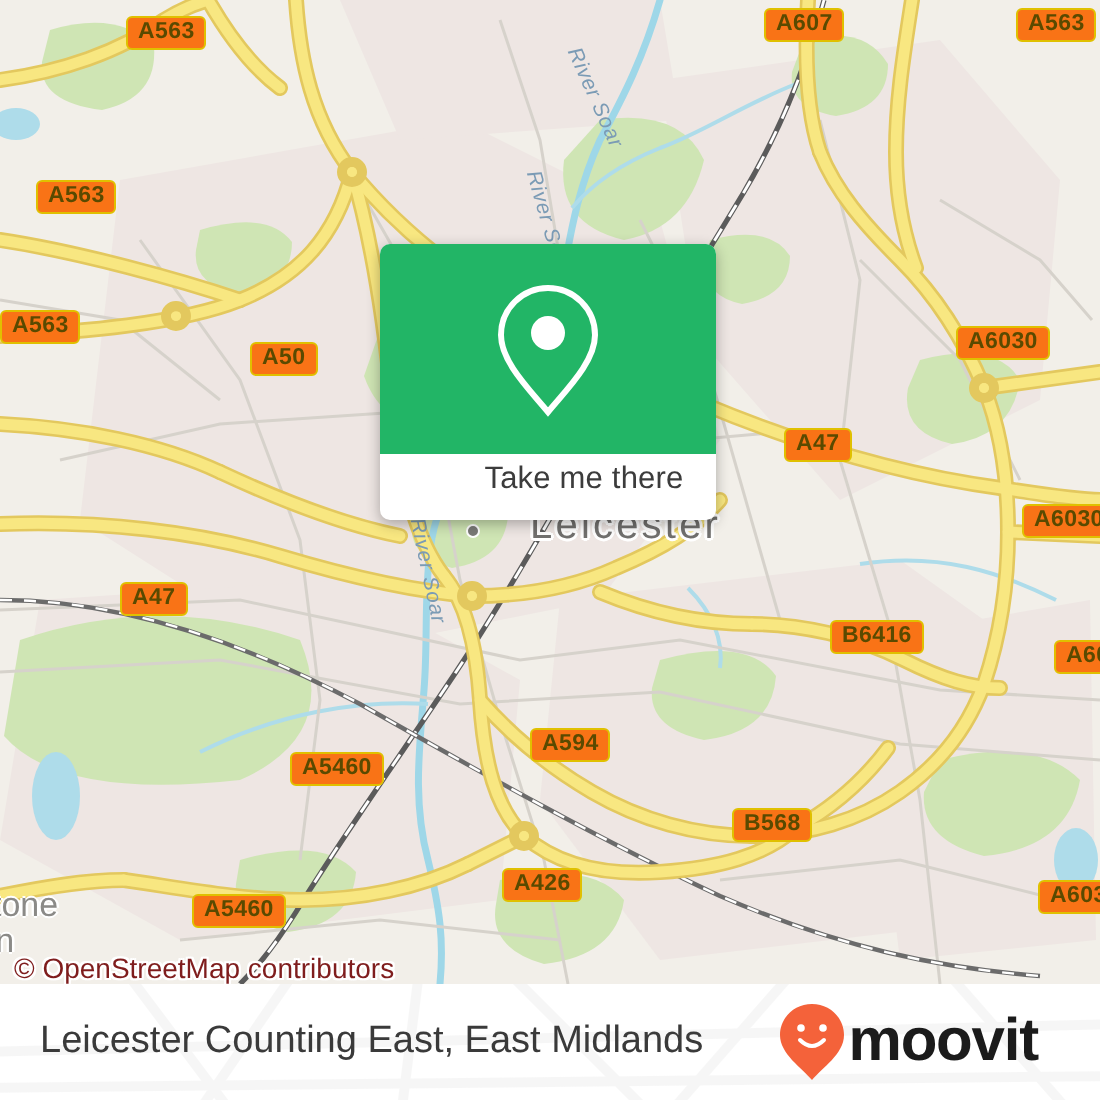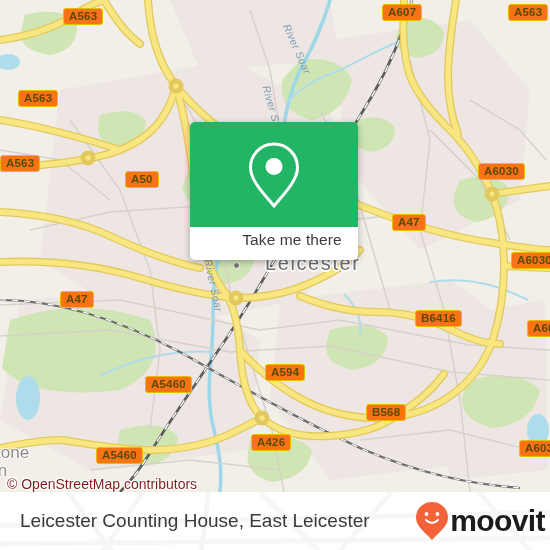--- a/index.html
+++ b/index.html
@@ -91,21 +91,21 @@
   .footer{
     position:absolute;left:0;top:492px;width:550px;height:58px;
     background:#ffffff;overflow:hidden;
   }
   .footer-wm{position:absolute;left:0;top:0;opacity:.5;}
   .footer-title{
     position:absolute;left:20px;top:50%;transform:translateY(-50%);
     font-size:19px;color:#3a3a3a;white-space:nowrap;
   }
   .logo{
-    position:absolute;right:5px;top:50%;transform:translateY(-50%);
+    position:absolute;right:31px;top:50%;transform:translateY(-50%);
     display:flex;align-items:center;justify-content:space-between;
   }
   .logo-word{
     font-size:30px;font-weight:bold;color:#1b1b1b;
     letter-spacing:-.6px;line-height:30px;margin-left:1px;
   }
 </style>
 </head>
 <body>
 
@@ -324,21 +324,21 @@
         <path d="M150 -10 L95 70"></path>
         <path d="M250 -10 L330 70"></path>
         <path d="M400 -10 L330 70"></path>
         <path d="M470 -10 L540 70"></path>
         <path d="M-10 34 L560 20"></path>
         <path d="M-10 52 L560 46"></path>
         <path d="M210 -10 L200 70"></path>
       </g>
     </svg>
 
-    <div class="footer-title">Leicester Counting House, East Leicester</div>
+    <div class="footer-title">Leicester Counting East, East Midlands</div>
 
     <div class="logo">
       <svg width="34" height="40" viewBox="0 0 34 40">
         <path d="M17 1 C 8 1, 1 8, 1 16.5 C 1 26, 12 33, 17 39 C 22 33, 33 26, 33 16.5
                  C 33 8, 26 1, 17 1 Z" fill="#f4623a"></path>
         <circle cx="11.5" cy="13" r="1.9" fill="#ffffff"></circle>
         <circle cx="22.5" cy="13" r="1.9" fill="#ffffff"></circle>
         <path d="M11 19 q6 6 12 0" fill="none" stroke="#ffffff" stroke-width="2" stroke-linecap="round"></path>
       </svg>
       <span class="logo-word">moovit</span>

